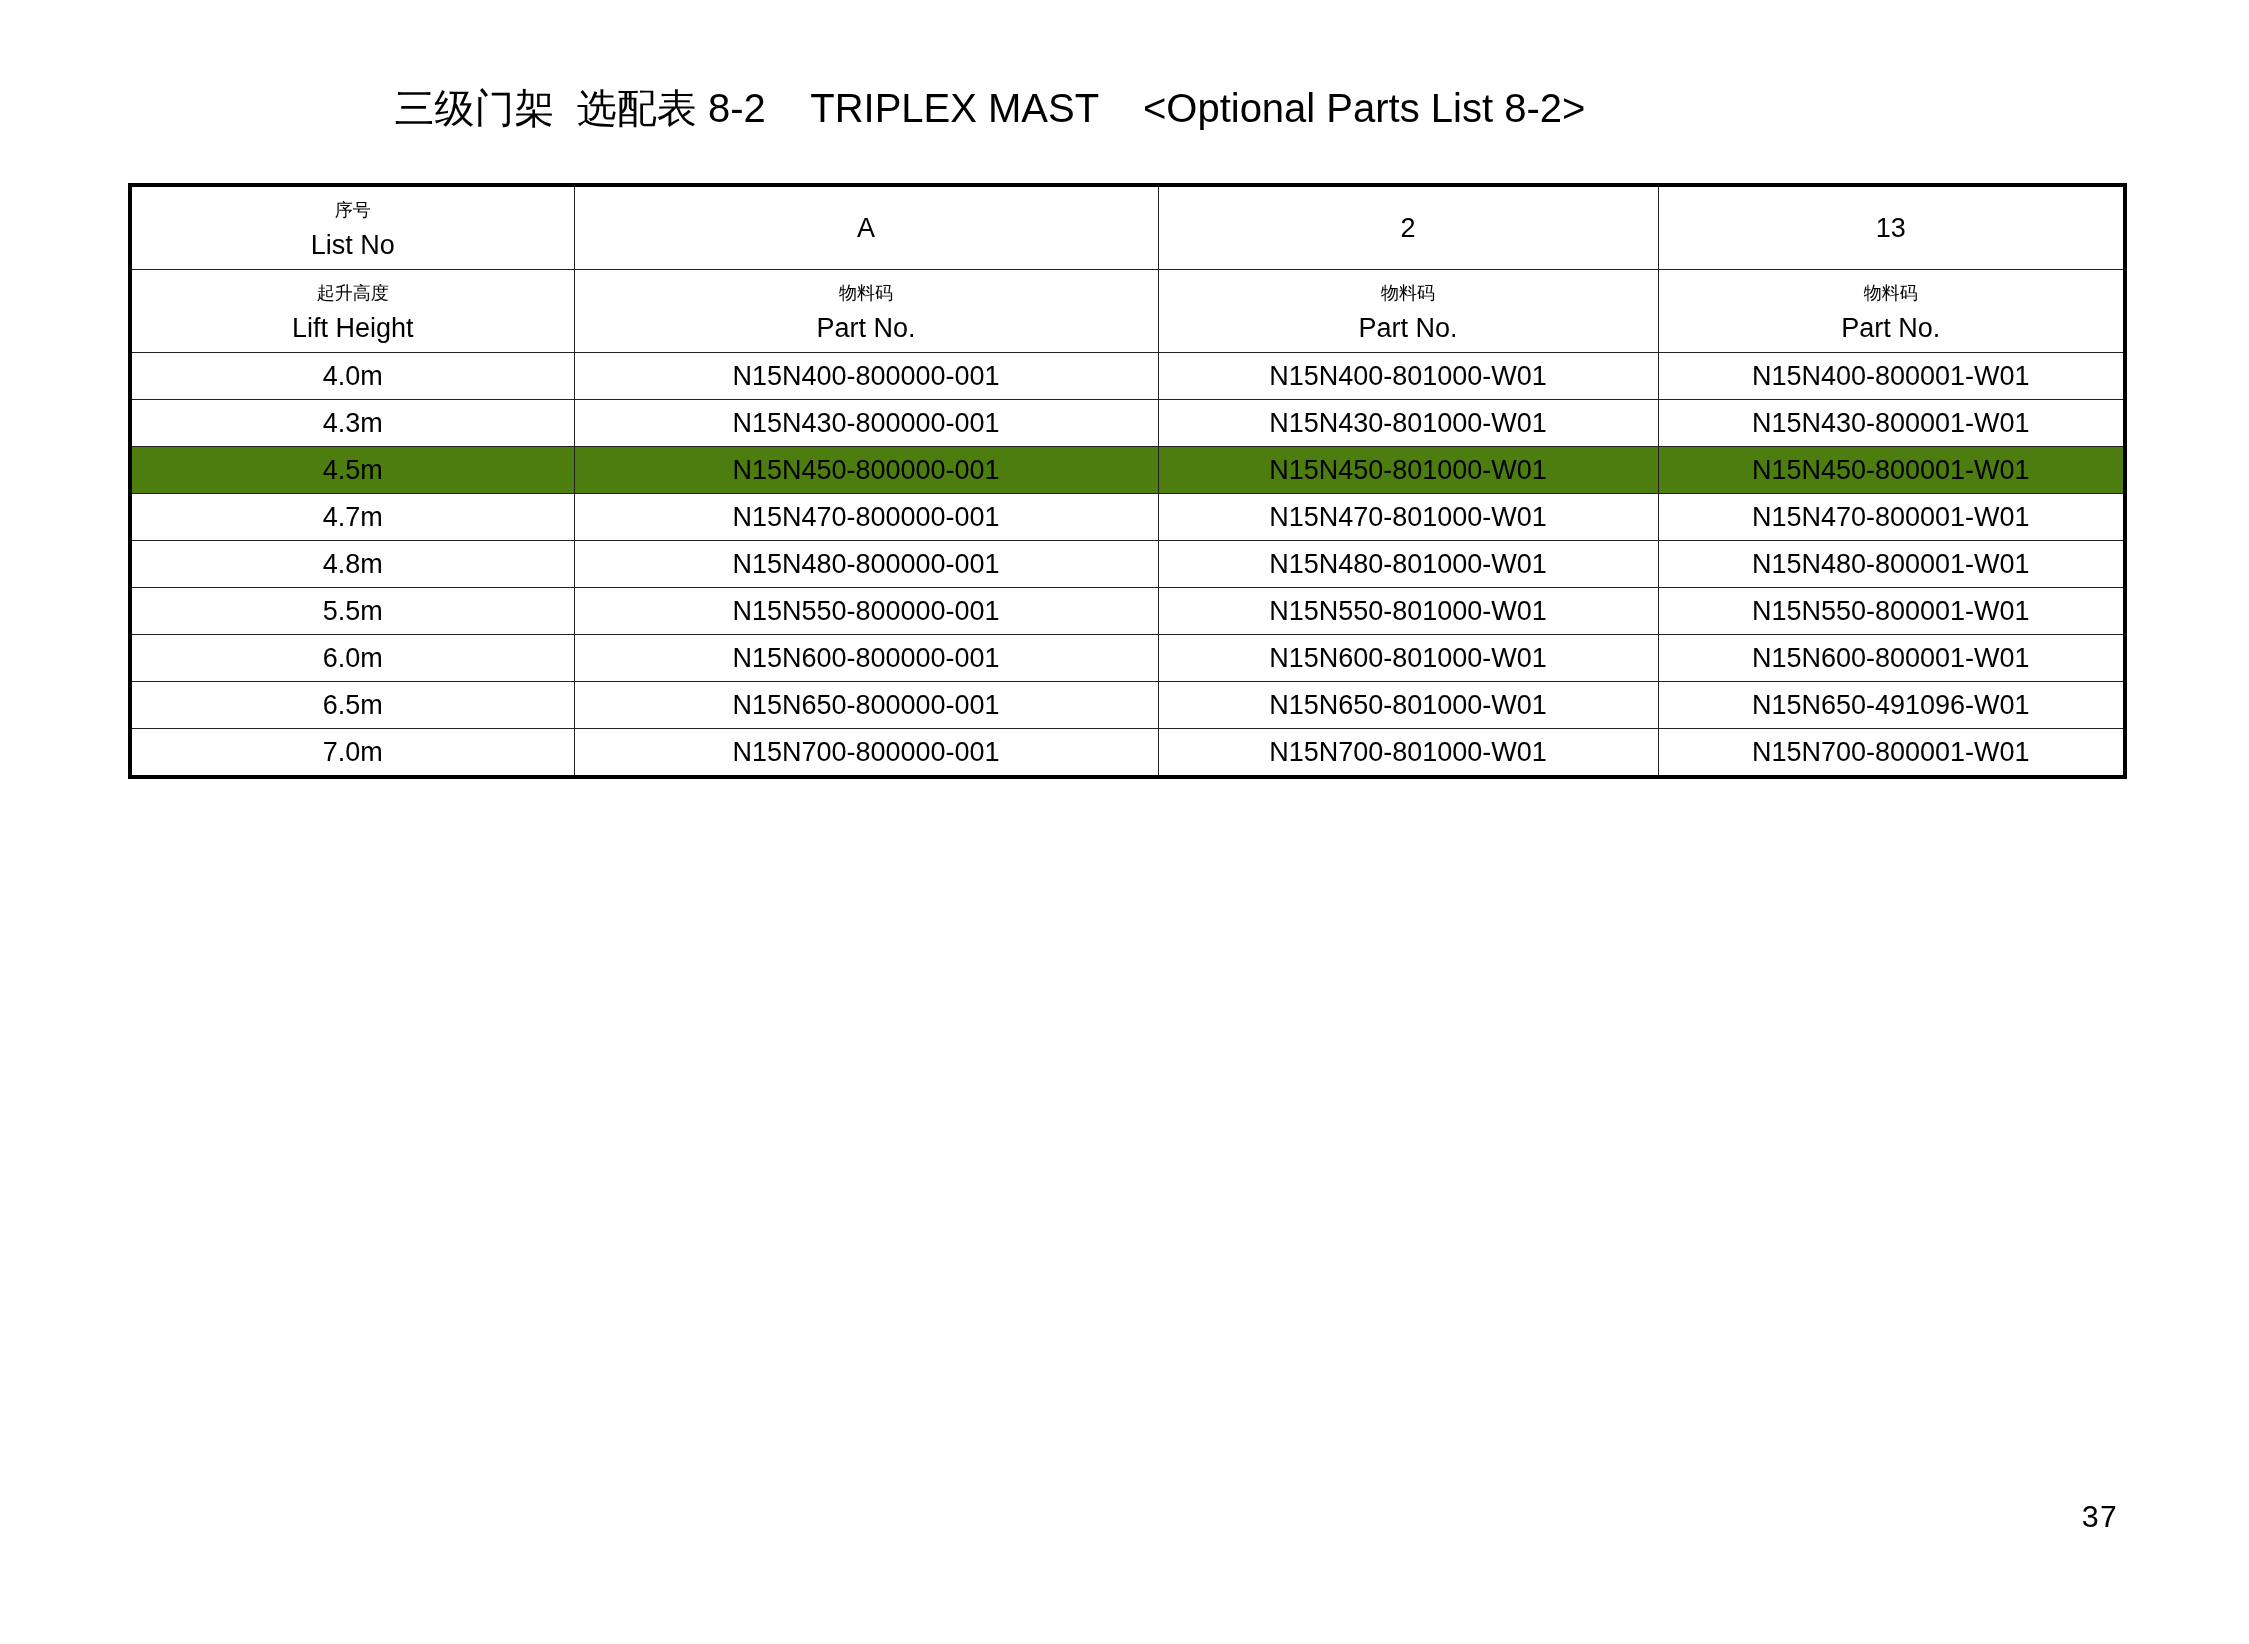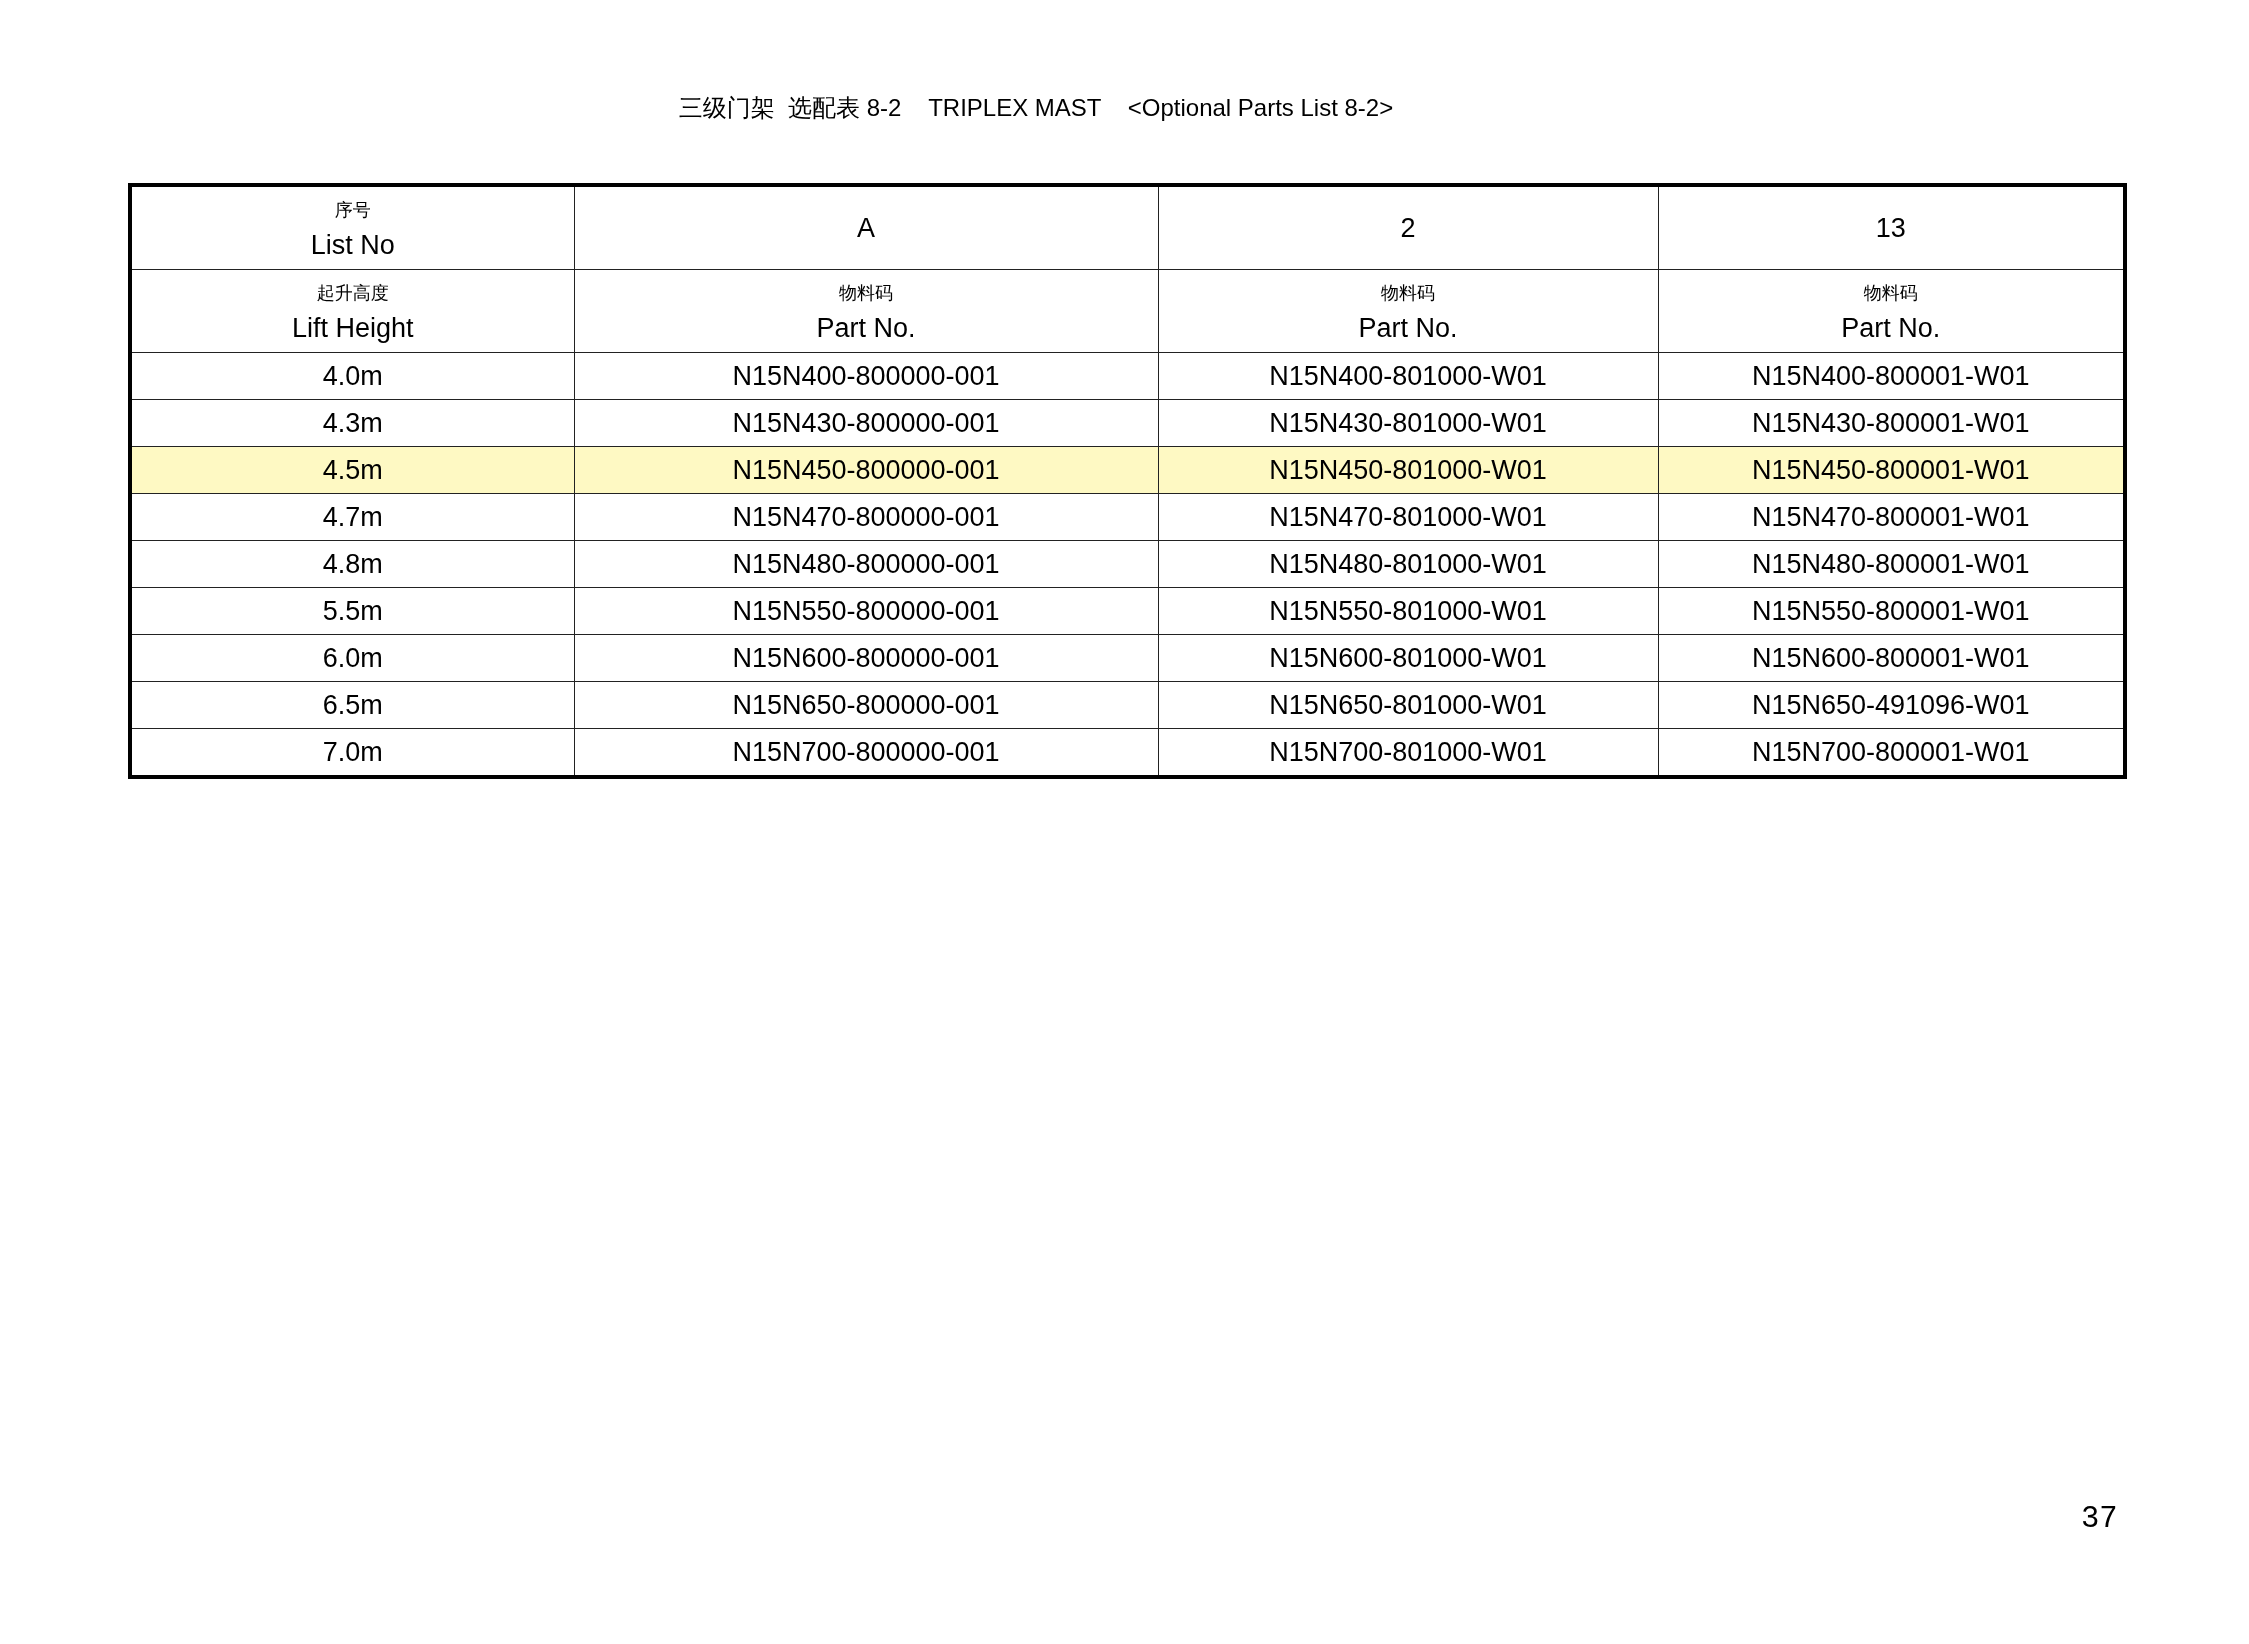--- a/index.html
+++ b/index.html
@@ -2,39 +2,39 @@
 <html style="font-size:12.2px"><head>
 <meta charset="utf-8">
 <style>
   html, body { margin: 0; padding: 0; background: #ffffff; }
   body {
     width: 2250px; height: 1644px; position: relative; overflow: hidden;
     font-family: "Liberation Sans", "DejaVu Sans", sans-serif; color: #000;
   }
   .title {
     position: absolute; left: 0; top: 85px; width: 1980px; text-align: center;
-    font-size: 24px; line-height: 46px; letter-spacing: 0px; padding-left: 46px;
+    font-size: 40px; line-height: 46px; letter-spacing: 0px;
   }
   .title span { white-space: pre; }
   table.parts {
     position: absolute; left: 128px; top: 183px; width: 1994px;
     border-collapse: collapse; border: 4.6px solid #000;
     table-layout: fixed;
   }
   table.parts td {
     border: 1.5px solid #222; text-align: center; vertical-align: middle;
     font-size: 27px; line-height: 37px; padding: 0;
   }
   col.c0 { width: 444px; }
   col.c1 { width: 584px; }
   col.c2 { width: 500px; }
   col.c3 { width: 467px; }
   tr.hdr td { height: 82px; }
   tr.row td { height: 46px; }
-  tr.row.highlight td { background: #fef9c3; }
+  tr.row.highlight td { background: #4d7c0f; }
   .zh { display: block; font-family: "DejaVu Sans", sans-serif; font-size: 18px; line-height: 35px; }
   .en { display: block; }
   .page-num {
     position: absolute; left: 2081px; top: 1501px; font-size: 30.5px; line-height: 37px; font-family: Liberation Mono, monospace;
   }
 </style>
 </head>
 <body>
 
 <div class="title">

